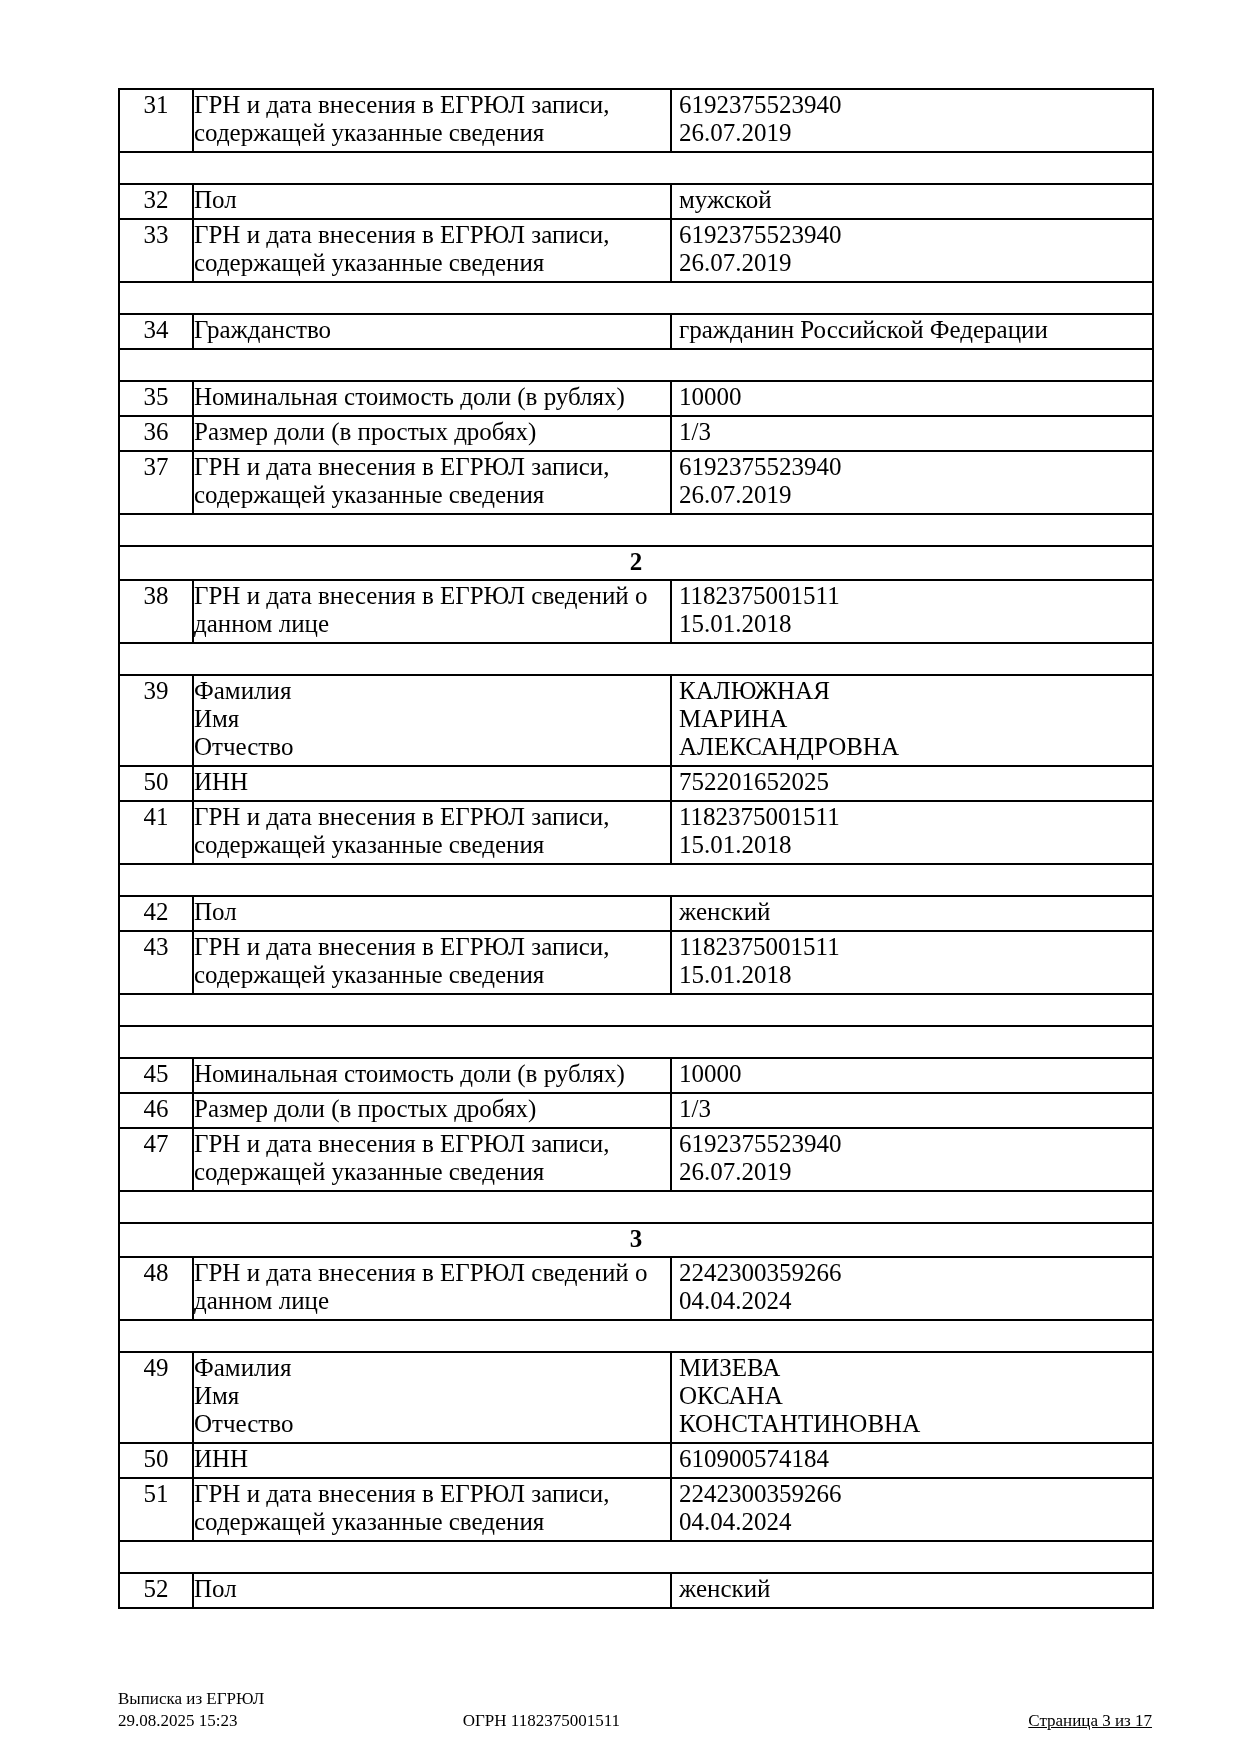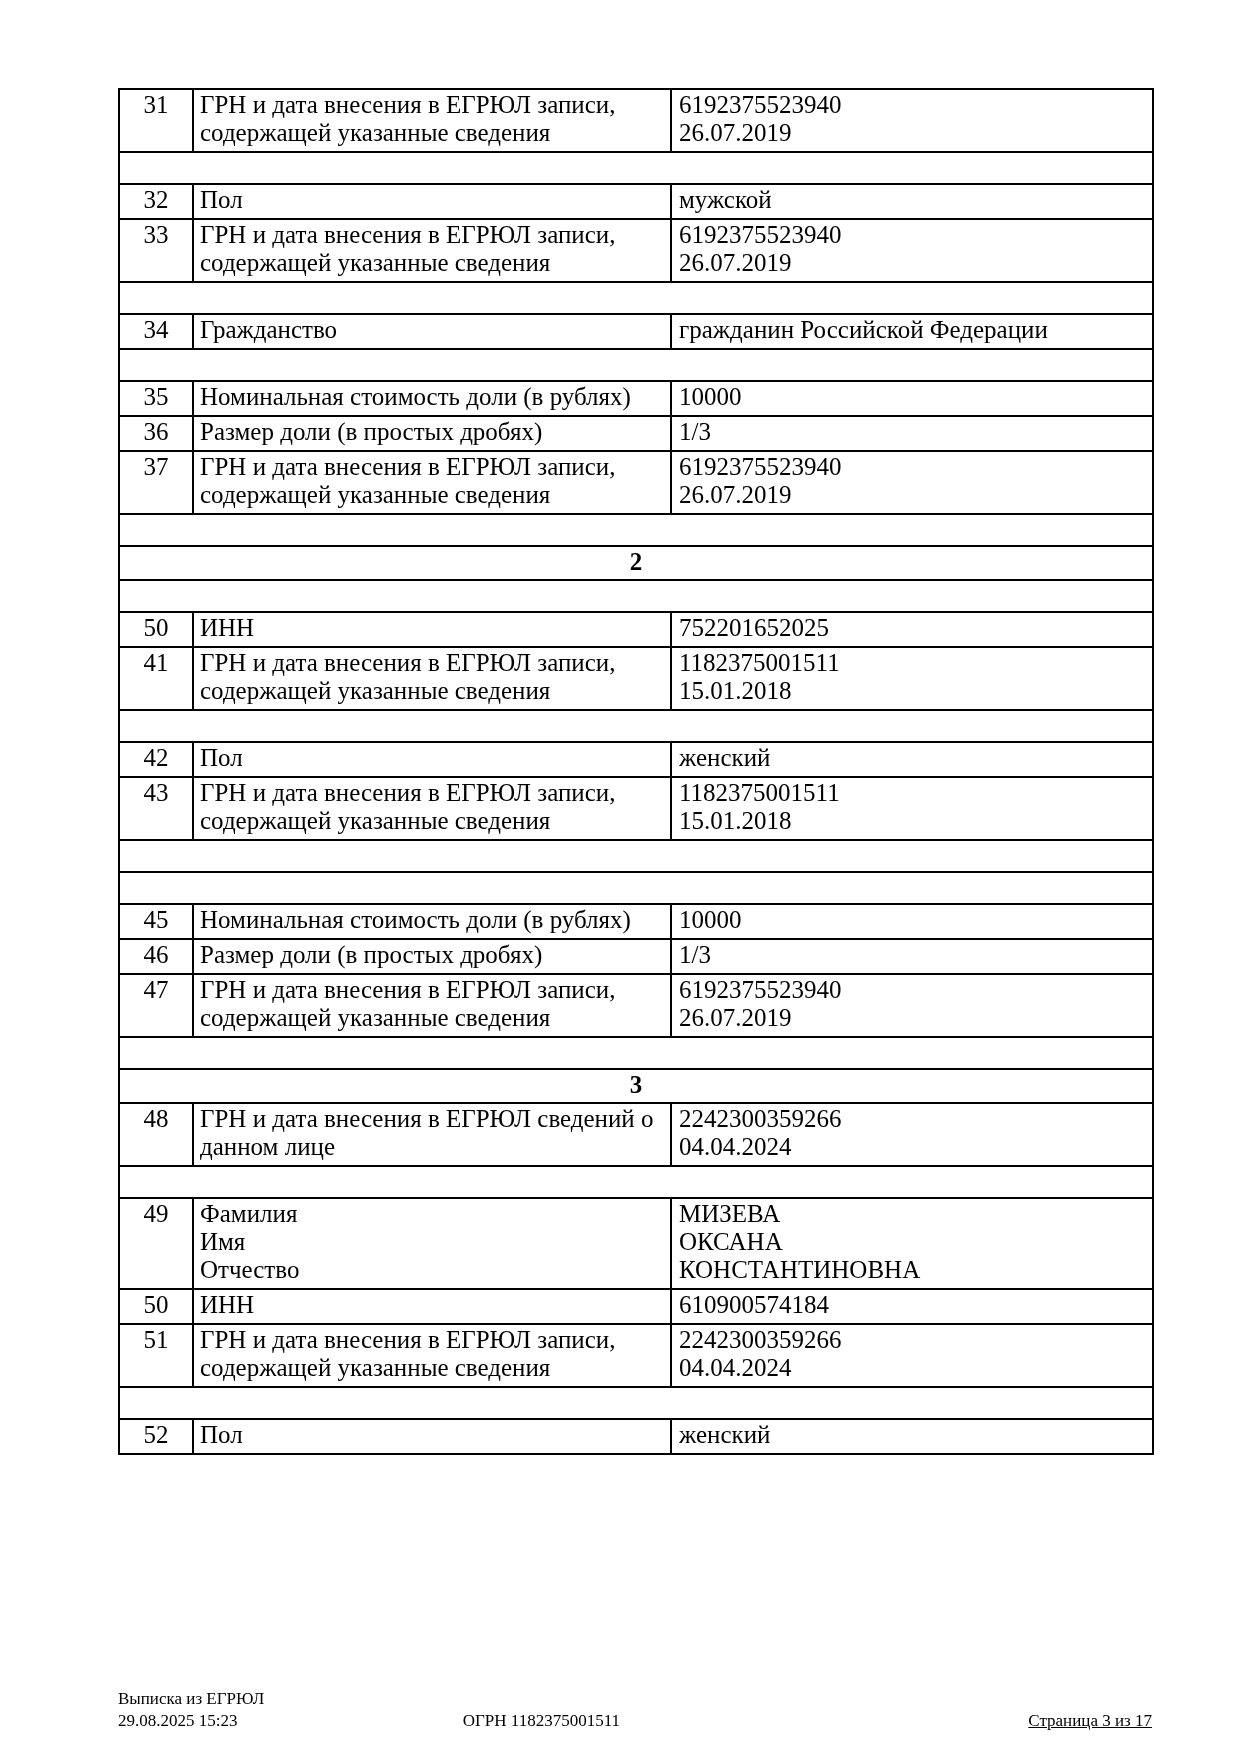--- a/index.html
+++ b/index.html
@@ -30,21 +30,21 @@
     font-size: 25px;
     line-height: 28px;
     white-space: pre-line;
     overflow: hidden;
   }
   td.num {
     text-align: center;
     padding: 1px 2px 3px 2px;
   }
   td.label {
-    padding: 1px 4px 4px 6px;
+    padding: 1px 4px 4px 0;
   }
   td.value {
     padding: 1px 4px 4px 7px;
   }
   tr.spacer td {
     height: 30px;
     padding: 0;
   }
   td.section {
     text-align: center;
@@ -138,22 +138,38 @@
 содержащей указанные сведения</td>
           <td class="value">6192375523940
 26.07.2019</td>
         </tr>
         <tr class="spacer">
           <td colspan="3"></td>
         </tr>
         <tr>
           <td colspan="3" class="section">2</td>
         </tr>
-        <tr class="spacer">
-          <td colspan="3"></td>
+        <tr>
+          <td class="num">38</td>
+          <td class="label">ГРН и дата внесения в ЕГРЮЛ сведений о
+данном лице</td>
+          <td class="value">1182375001511
+15.01.2018</td>
+        </tr>
+        <tr class="spacer">
+          <td colspan="3"></td>
+        </tr>
+        <tr>
+          <td class="num">39</td>
+          <td class="label">Фамилия
+Имя
+Отчество</td>
+          <td class="value">КАЛЮЖНАЯ
+МАРИНА
+АЛЕКСАНДРОВНА</td>
         </tr>
         <tr>
           <td class="num">50</td>
           <td class="label">ИНН</td>
           <td class="value">752201652025</td>
         </tr>
         <tr>
           <td class="num">41</td>
           <td class="label">ГРН и дата внесения в ЕГРЮЛ записи,
 содержащей указанные сведения</td>

